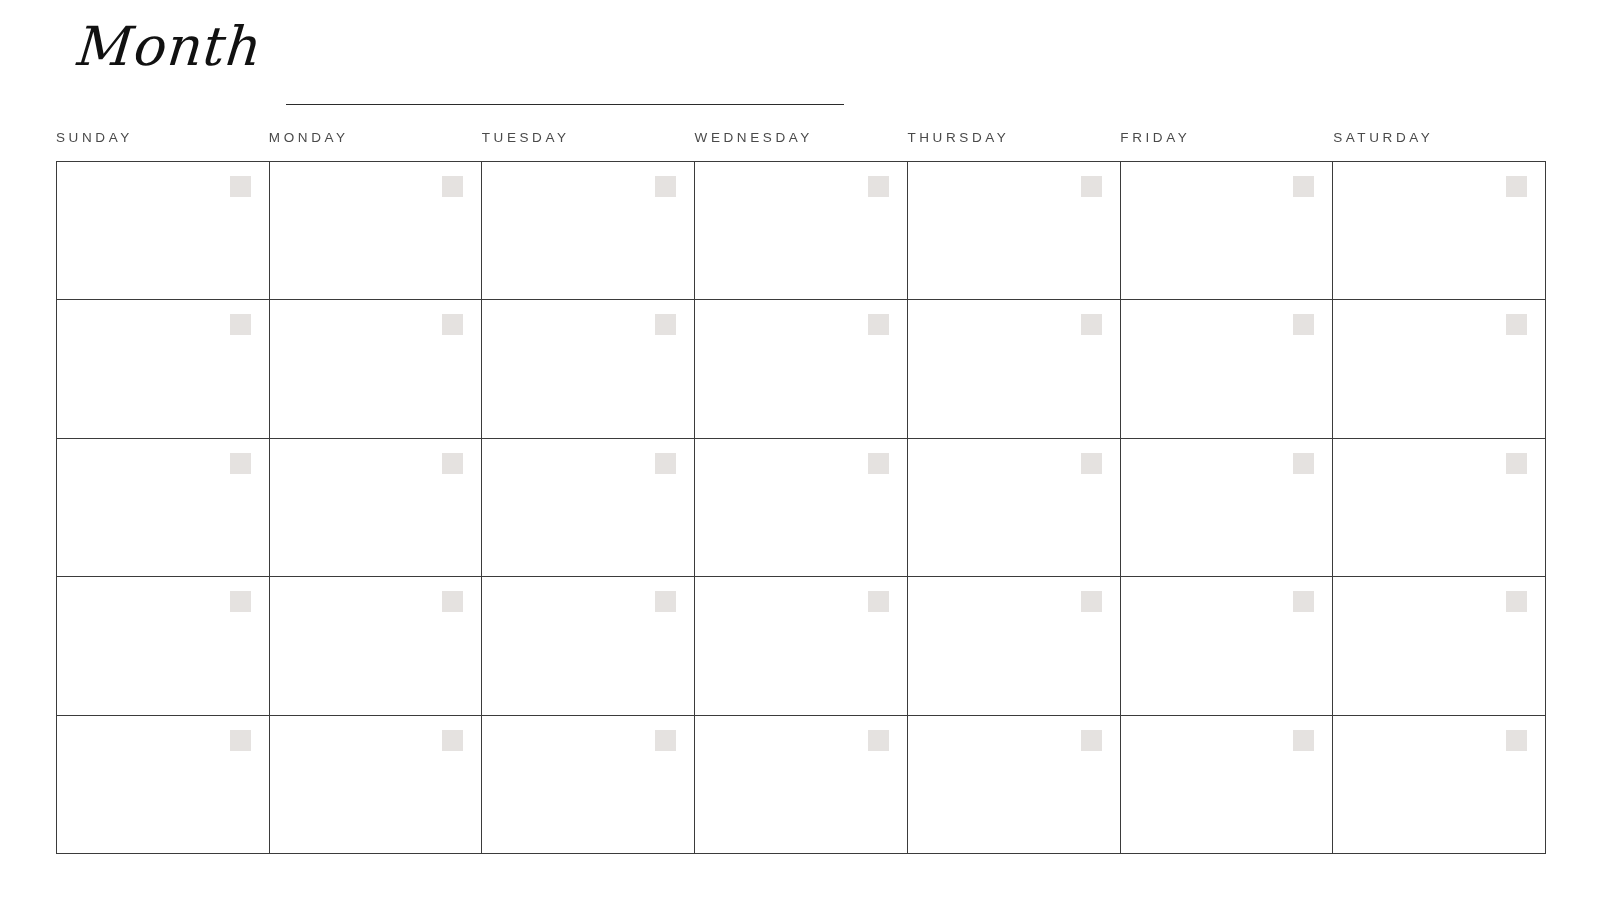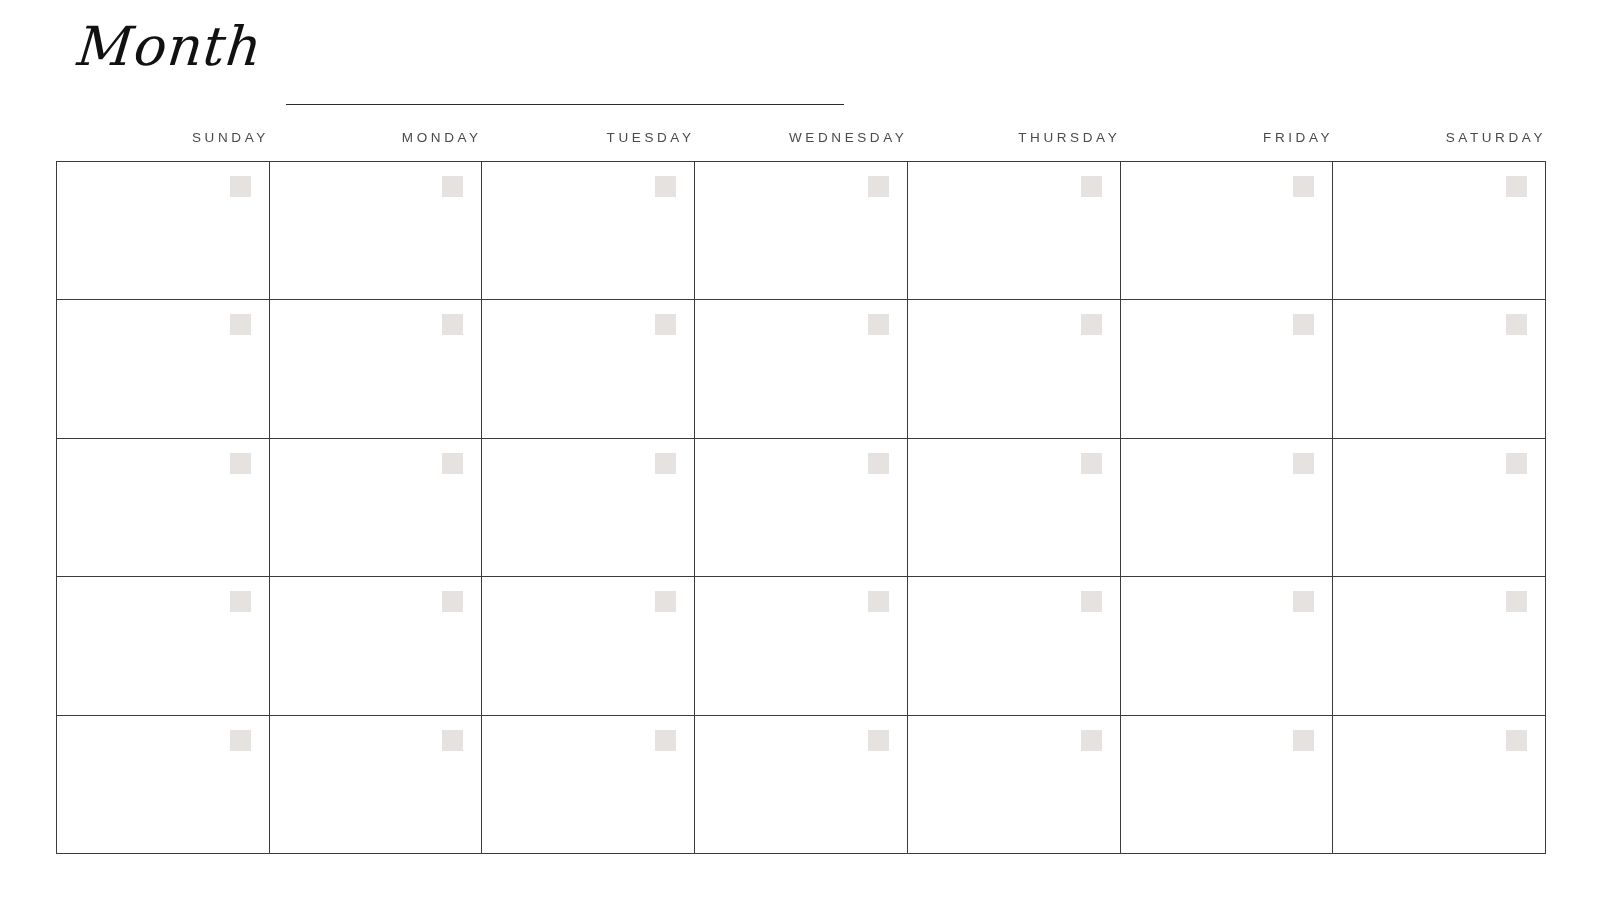--- a/index.html
+++ b/index.html
@@ -58,21 +58,21 @@
   .weekdays {
     position: absolute;
     left: 56px;
     top: 130px;
     width: 1490px;
     display: grid;
     grid-template-columns: repeat(7, 1fr);
   }
 
   .weekday {
-    text-align: right;
+    text-align: left;
     font-size: 13.5px;
     letter-spacing: 3.6px;
     color: #4a4a4a;
     font-weight: 400;
     text-transform: uppercase;
     padding-bottom: 8px;
   }
 
   
   .grid {

